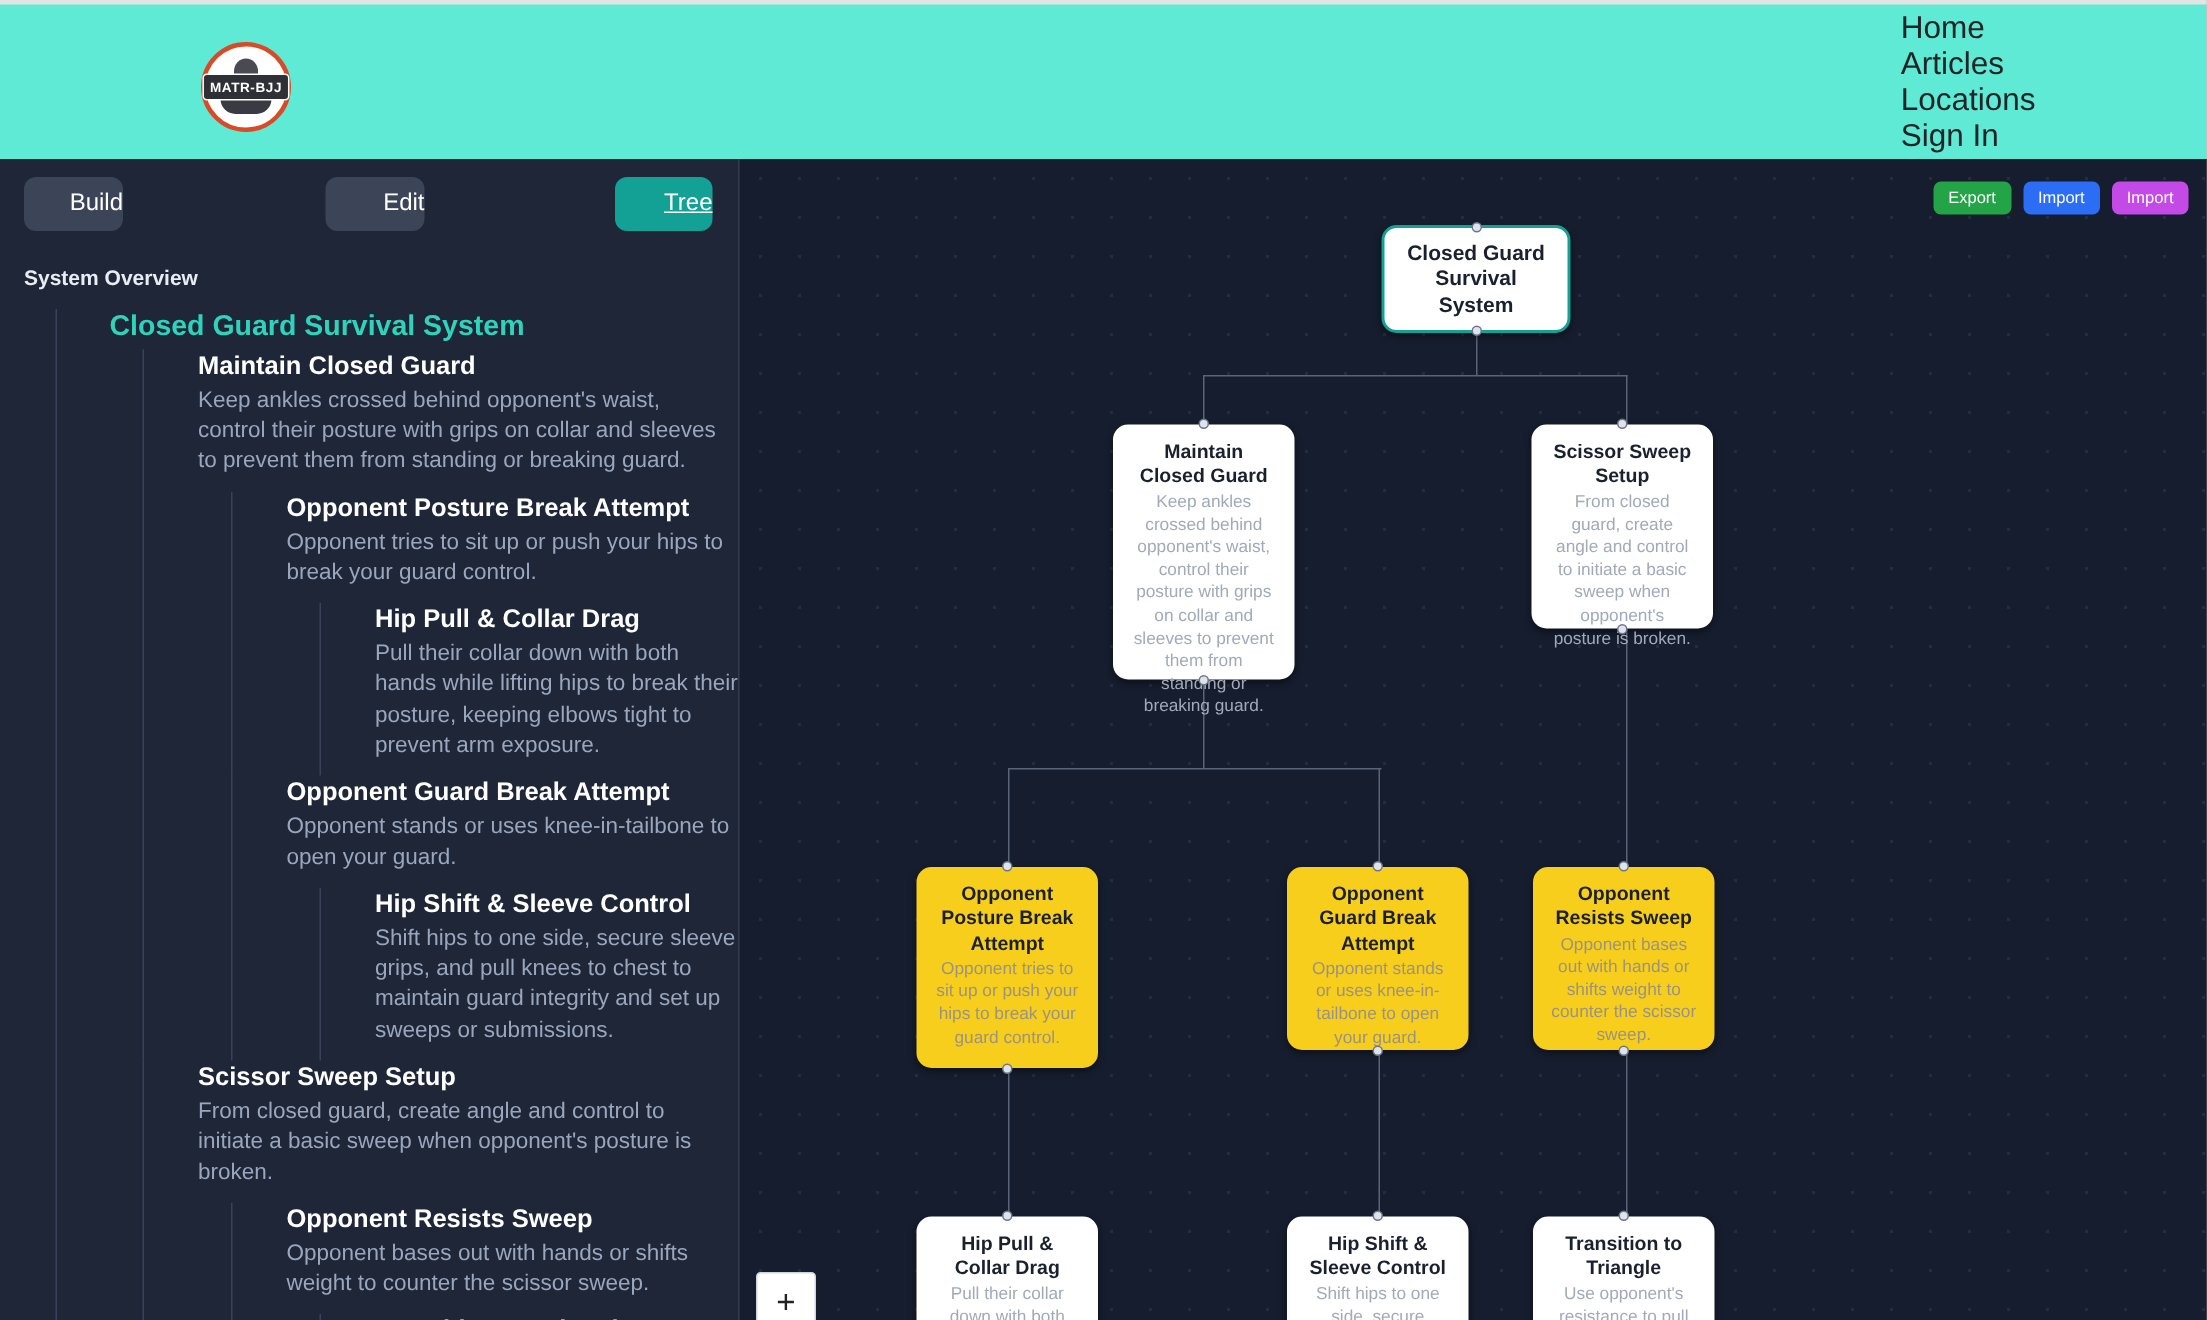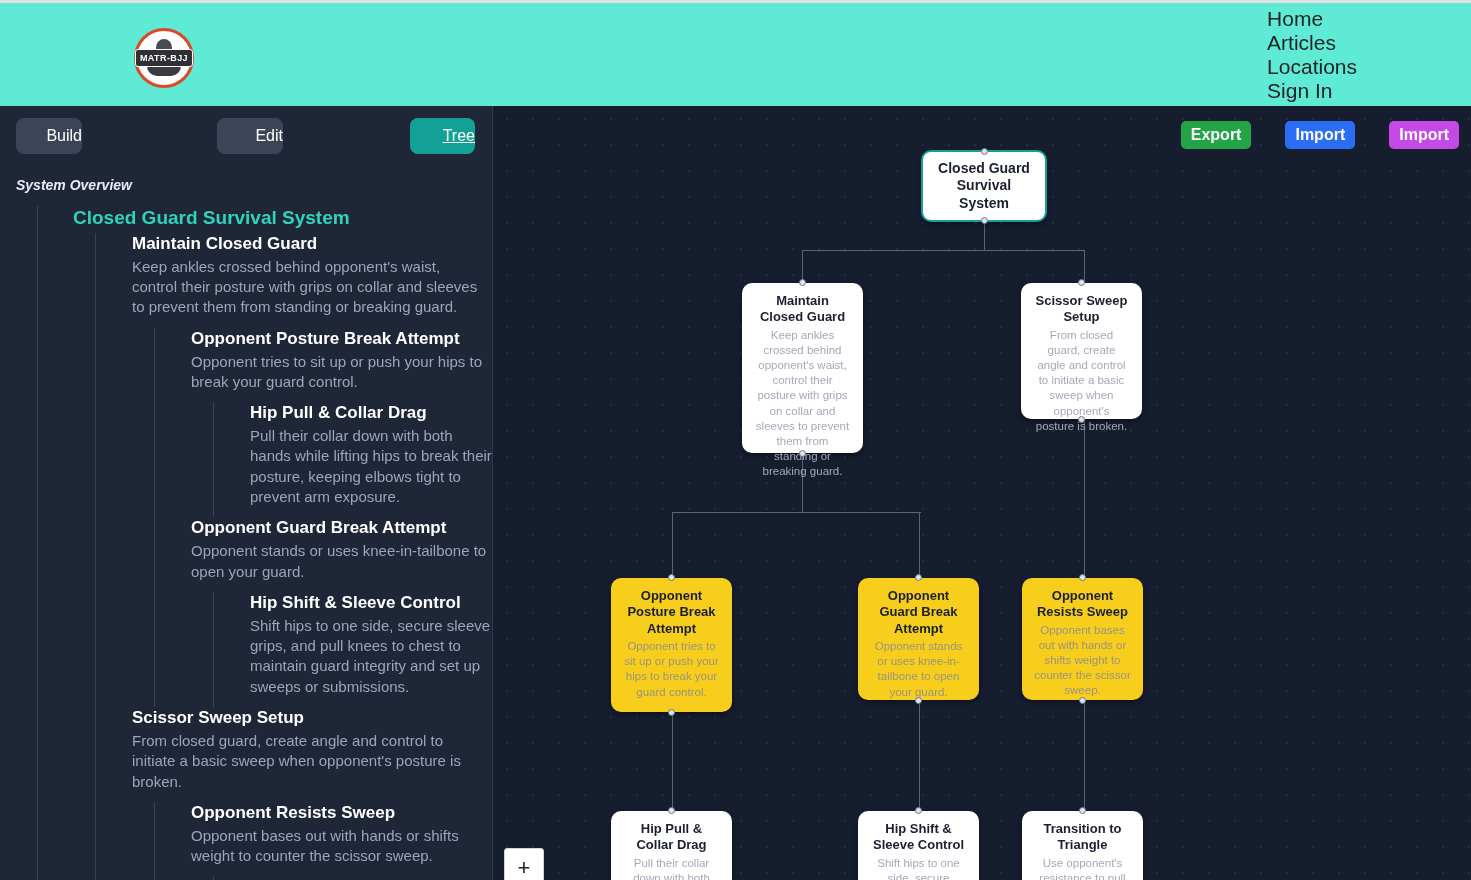--- a/index.html
+++ b/index.html
@@ -78,21 +78,21 @@
     font-family: "Liberation Sans", sans-serif;
     cursor: pointer; padding: 9px 0;
     width: 66px; text-align: right;
   }
   .mode-build { left: 16px; background: #3c4557; }
   .mode-edit  { left: 217px; background: #3c4557; }
   .mode-tree  { left: 410px; background: #14a195; width: 65px; text-decoration: underline; }
 
   .overview-label {
     position: absolute; left: 16px; top: 71px;
-    color: #e8edf5; font-size: 14px; font-weight: bold; font-style: italic;
+    color: #e8edf5; font-size: 14px; font-weight: bold;
   }
 
   .tree-list {
     position: absolute; left: 0; top: 100px;
     width: 493px; height: 674px;
     overflow: hidden;
   }
   .node-lvl {
     position: relative;
     border-left: 1px solid #39425a;
@@ -123,23 +123,23 @@
       radial-gradient(circle, #232c41 1px, transparent 1.2px);
     background-size: 26px 26px;
     overflow: hidden;
   }
   .canvas-actions {
     position: absolute; right: 12px; top: 15px;
     display: flex; gap: 8px; z-index: 20;
   }
   .act-btn {
     border: none; border-radius: 5px; color: #ffffff;
-    font-size: 16px; font-weight: bold;
+    font-size: 11px; font-weight: normal;
     font-family: "Liberation Sans", sans-serif;
-    padding: 5px 10px; cursor: pointer; margin-left: 26px;
+    padding: 5px 10px; cursor: pointer;
   }
   .act-export { background: #22a447; }
   .act-import { background: #2b6ef5; }
   .act-share  { background: #c councils; }
   .act-share  { background: #c councils; }
 
   .zoom-ctl {
     position: absolute; left: 10px; bottom: -8px;
     width: 40px; height: 40px;
     background: #ffffff; border: 1px solid #cfd5df;

